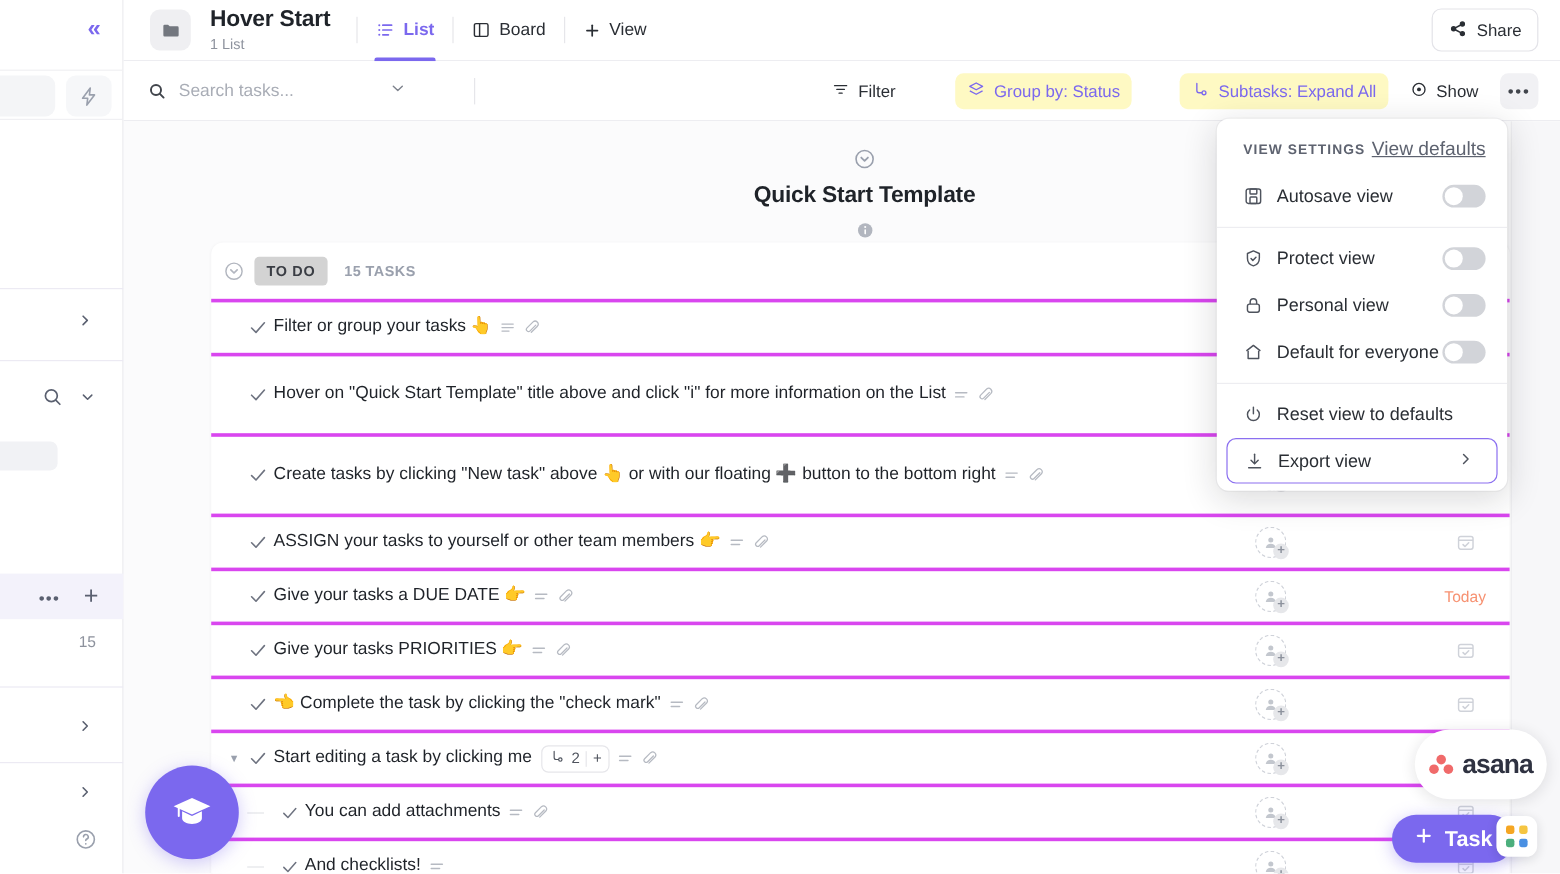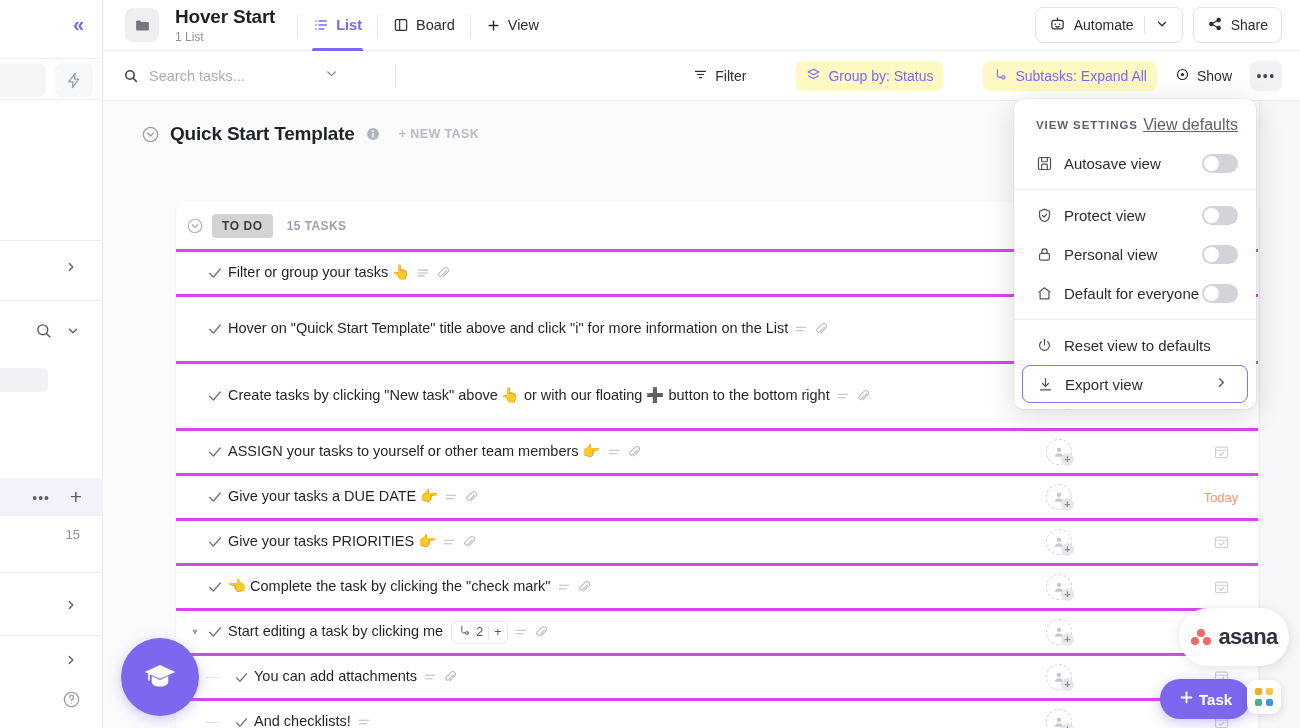--- a/index.html
+++ b/index.html
@@ -124,20 +124,21 @@
   }
 
   
   .main {
     position: absolute; left: 103px; top: 101px; width: 1197px; height: 627px;
     background: #fbfbfc; overflow: hidden;
   }
   .list-title-row {
     display: flex; align-items: center; gap: 10px;
     padding: 22px 0 0 38px;
+    flex-direction: column;
   }
   .lt-caret { color: #9aa0ad; display: flex; align-items: center; cursor: pointer; }
   .lt-text { font-size: 19px; font-weight: 700; color: #1f2329; letter-spacing: -0.2px; }
   .lt-info { color: #b2b6bf; display: flex; align-items: center; cursor: pointer; }
   .lt-new { font-size: 12.5px; font-weight: 600; color: #b7bbc3; letter-spacing: .4px; cursor: pointer; margin-left: 8px; }
 
   
   .group-panel {
     position: absolute; left: 73px; top: 101px; width: 1082px; min-height: 520px;
     background: #fff; border-radius: 10px 10px 0 0;
@@ -260,23 +261,23 @@
     position: absolute; width: 8.5px; height: 8.5px; border-radius: 50%;
     background: #f06a6a; display: block;
   }
   .asana-dots i:nth-child(1) { left: 6px; top: 0; }
   .asana-dots i:nth-child(2) { left: 0; top: 8px; }
   .asana-dots i:nth-child(3) { left: 12px; top: 8px; }
   .asana-word { font-size: 22px; font-weight: 700; color: #2f3241; letter-spacing: -.7px; }
   .fab-task {
     position: absolute; left: 1160px; top: 679px; height: 40px; padding: 0 18px;
     background: #7b68ee; border-radius: 20px; color: #fff;
-    display: flex; align-items: center; gap: 4px; cursor: pointer;
+    display: flex; align-items: center; gap: 9px; cursor: pointer;
     box-shadow: 0 3px 14px rgba(123,104,238,.4); z-index: 41;
-    font-size: 15px; font-weight: 600;
+    font-size: 18px; font-weight: 600;
   }
   .fab-apps {
     position: absolute; left: 1247px; top: 680px; width: 34px; height: 34px;
     background: #fff; border-radius: 9px;
     box-shadow: 0 2px 9px rgba(24,26,33,.14);
     display: grid; grid-template-columns: 1fr 1fr; grid-gap: 3px;
     padding: 8px; z-index: 41; cursor: pointer;
   }
   .fab-apps i { width: 7px; height: 7px; border-radius: 2px; display: block; }
 
@@ -388,38 +389,20 @@
               <line x1="5" y1="12" x2="19" y2="12"></line>
             </svg>
         </span>
         <span>View</span>
       </div>
     </div>
 
     <div class="hdr-right">
       <div class="btn-outline">
         <span>
-          <svg width="17" height="17" viewBox="0 0 24 24" fill="none" stroke="currentColor" stroke-width="1.7">
-              <rect x="4" y="7.5" width="16" height="12" rx="3"></rect>
-              <line x1="12" y1="3.5" x2="12" y2="7.5"></line>
-              <circle cx="9" cy="13" r="1.1" fill="currentColor" stroke="none"></circle>
-              <circle cx="15" cy="13" r="1.1" fill="currentColor" stroke="none"></circle>
-              <path d="M9.6 16.2c1.4 1 3.4 1 4.8 0" stroke-linecap="round"></path>
-            </svg>
-        </span>
-        <span>Automate</span>
-        <span class="sepv"></span>
-        <span>
-          <svg width="14" height="14" viewBox="0 0 24 24" fill="none" stroke="currentColor" stroke-width="2.1" stroke-linecap="round" stroke-linejoin="round">
-              <polyline points="6 9 12 15 18 9"></polyline>
-            </svg>
-        </span>
-      </div>
-      <div class="btn-outline">
-        <span>
           <svg width="16" height="16" viewBox="0 0 24 24" fill="none" stroke="currentColor" stroke-width="1.9">
               <circle cx="17.5" cy="6" r="2.4" fill="currentColor"></circle>
               <circle cx="6.5" cy="12" r="2.4" fill="currentColor"></circle>
               <circle cx="17.5" cy="18" r="2.4" fill="currentColor"></circle>
               <line x1="8.6" y1="10.8" x2="15.4" y2="7.2"></line>
               <line x1="8.6" y1="13.2" x2="15.4" y2="16.8"></line>
             </svg>
         </span>
         <span>Share</span>
       </div>

